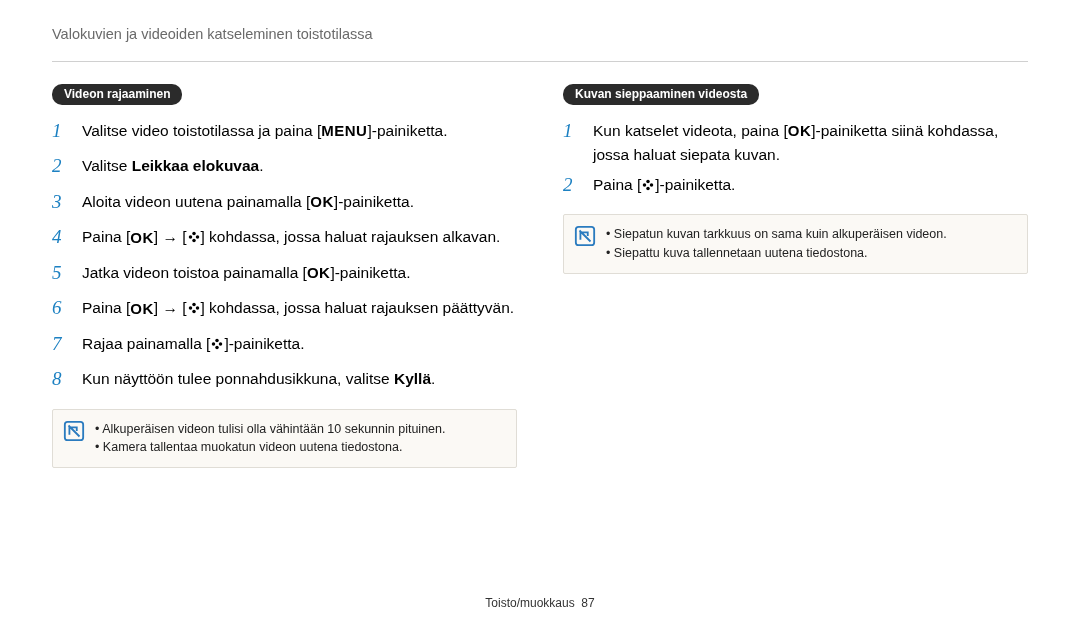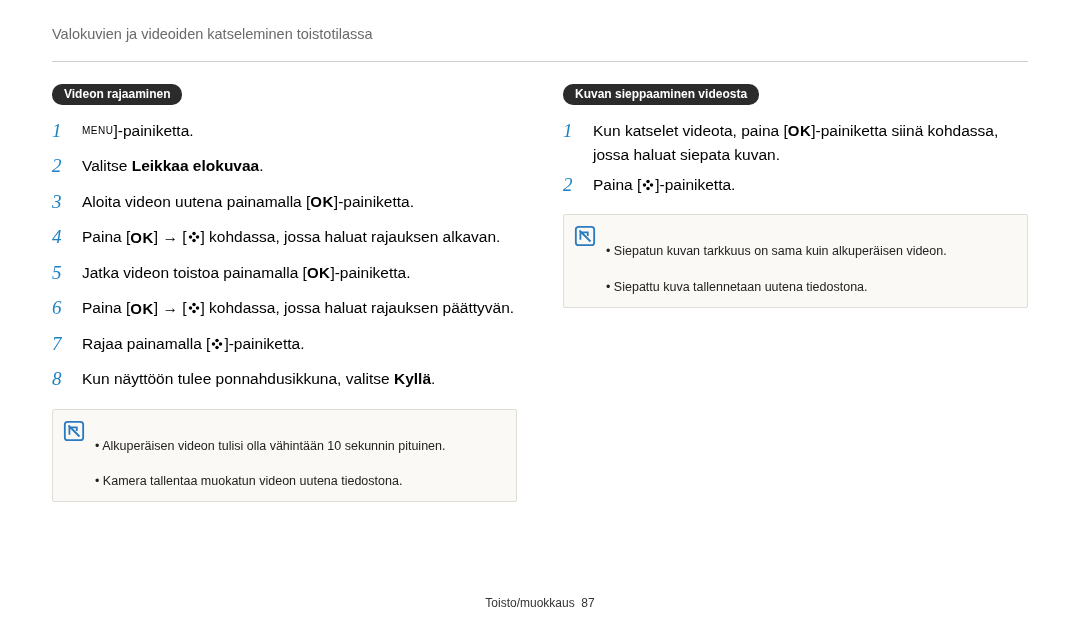--- a/index.html
+++ b/index.html
@@ -76,21 +76,21 @@
     vertical-align: middle;
     align-items: center;
     justify-content: center;
     height: 15px;
     line-height: 15px;
     position: relative;
     top: -1px;
     font-weight: 700;
     font-family: Arial, sans-serif;
   }
-  .menu-text { font-size: 10px; font-weight: 400; letter-spacing: 0.5px;}
+  .menu-text { font-size: 15px; font-weight: 700; letter-spacing: 0.5px;}
   .ok-text { font-size: 15px; font-weight: 800; letter-spacing: 0.5px;}
   .flower-icon svg { display: block; }
   .note-box {
     display: flex;
     align-items: flex-start;
     background: #fbf9f5;
     border: 1px solid #e0ddd6;
     border-radius: 2px;
     padding: 10px 14px 10px 10px;
     gap: 10px;
@@ -104,21 +104,21 @@
     list-style: none;
     padding: 0;
     margin: 0;
     font-size: 12.5px;
     color: #222;
   }
   .note-list li::before {
     content: "• ";
     color: #222;
   }
-  .note-list li { line-height: 1.5; margin-top: 17px; }
+  .note-list li { line-height: 1.5; }
   .footer {
     position: absolute;
     bottom: 20px;
     width: calc(100% - 104px);
     text-align: center;
     font-size: 12px;
     color: #333;
   }
   .footer .pgnum { font-weight: 400; }
 </style>
@@ -131,21 +131,21 @@
 
   <div class="columns">
 
     <div class="col">
       <div class="section-label">Videon rajaaminen</div>
 
       <ol class="steps">
         <li>
           <span class="num">1</span>
           <span class="text">
-            <span class="iconbox">
+            <span>Valitse video toistotilassa ja paina [</span><span class="iconbox">
                 <span class="menu-text">MENU</span>
               </span><span>]-painiketta.</span>
           </span>
         </li>
         <li>
           <span class="num">2</span>
           <span class="text">
             <span>Valitse </span><span class="bold">Leikkaa elokuvaa</span><span>.</span>
           </span>
         </li>

